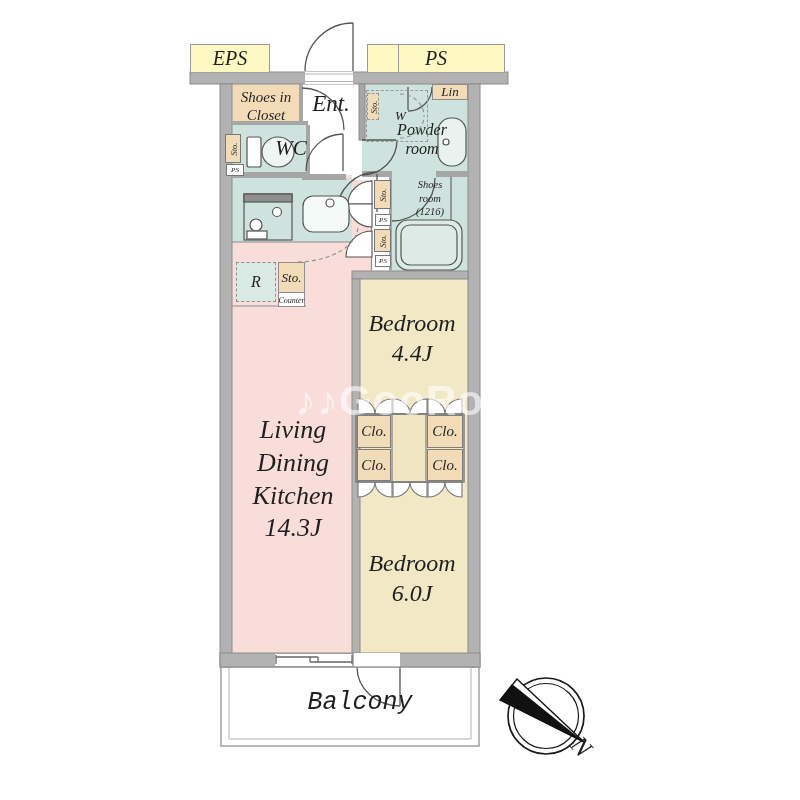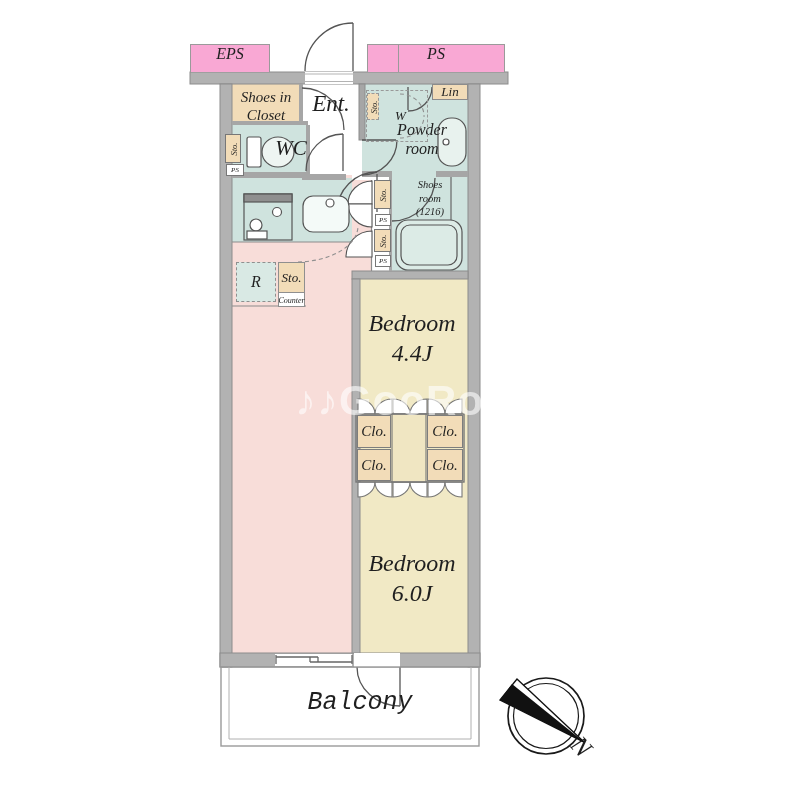--- a/index.html
+++ b/index.html
@@ -5,22 +5,22 @@
   html,body{margin:0;padding:0;background:#fff;}
   #stage{position:relative;width:800px;height:800px;background:#fff;overflow:hidden;
          font-family:"Liberation Serif",serif;color:#1f1f1f;}
   #plan-svg{position:absolute;left:0;top:0;}
   .lbl{position:absolute;font-style:italic;text-align:center;line-height:1.2;white-space:nowrap;}
   .box{position:absolute;box-sizing:border-box;}
   .flexc{display:flex;align-items:center;justify-content:center;}
   .beige{background:#f2dcb8;}
   .vtag{position:absolute;box-sizing:border-box;display:flex;align-items:center;justify-content:center;overflow:visible;}
   .vtag span{display:block;transform:rotate(-90deg);font-style:italic;font-size:8.5px;white-space:nowrap;}
-  .shaft{position:absolute;box-sizing:border-box;border:1px solid #9a9a9a;border-bottom:none;background:#f9a8d4;
-         display:flex;align-items:flex-start;justify-content:center;font-style:italic;font-size:16px;}
+  .shaft{position:absolute;box-sizing:border-box;border:1px solid #9a9a9a;border-bottom:none;background:#fef9c3;
+         display:flex;align-items:center;justify-content:center;font-style:italic;font-size:20px;}
   .clo{position:absolute;box-sizing:border-box;background:#f2dcb8;border:1px solid #7d7d7d;
        display:flex;align-items:center;justify-content:center;font-style:italic;font-size:15px;}
   #watermark{position:absolute;left:295px;top:377px;font-family:"Liberation Sans",sans-serif;
              font-weight:bold;font-size:42px;letter-spacing:1px;color:rgba(255,255,255,0.6);}
   #north-label{position:absolute;left:572px;top:732px;font-style:italic;font-size:26px;transform:rotate(47deg);}
 </style>
 </head>
 <body>
 
 <div id="stage">
@@ -179,20 +179,26 @@
   <div class="box flexc beige" style="left:432px;top:84px;width:36px;height:16px;border:1px solid #8c8c8c;font-style:italic;font-size:13px;">Lin</div>
   <div class="lbl" style="left:404px;top:178px;width:52px;font-size:10.5px;line-height:1.3;">
     <div>Shoes</div>
     <div>room</div>
     <div>(1216)</div>
   </div>
   <div class="lbl" style="left:356px;top:308px;width:112px;font-size:24px;line-height:1.25;">
     <div>Bedroom</div>
     <div>4.4J</div>
   </div>
+  <div class="lbl" style="left:234px;top:414px;width:118px;font-size:26px;line-height:1.26;">
+    <div>Living</div>
+    <div>Dining</div>
+    <div>Kitchen</div>
+    <div>14.3J</div>
+  </div>
   <div class="lbl" style="left:356px;top:548px;width:112px;font-size:24px;line-height:1.25;">
     <div>Bedroom</div>
     <div>6.0J</div>
   </div>
   <div class="lbl" style="left:280px;top:688px;width:160px;font-size:25px;font-family:Liberation Mono, monospace;">Balcony</div>
 
   <div class="clo" style="left:357px;top:415px;width:34px;height:33px;">Clo.</div>
   <div class="clo" style="left:427px;top:415px;width:36px;height:33px;">Clo.</div>
   <div class="clo" style="left:357px;top:449px;width:34px;height:32px;">Clo.</div>
   <div class="clo" style="left:427px;top:449px;width:36px;height:32px;">Clo.</div>

